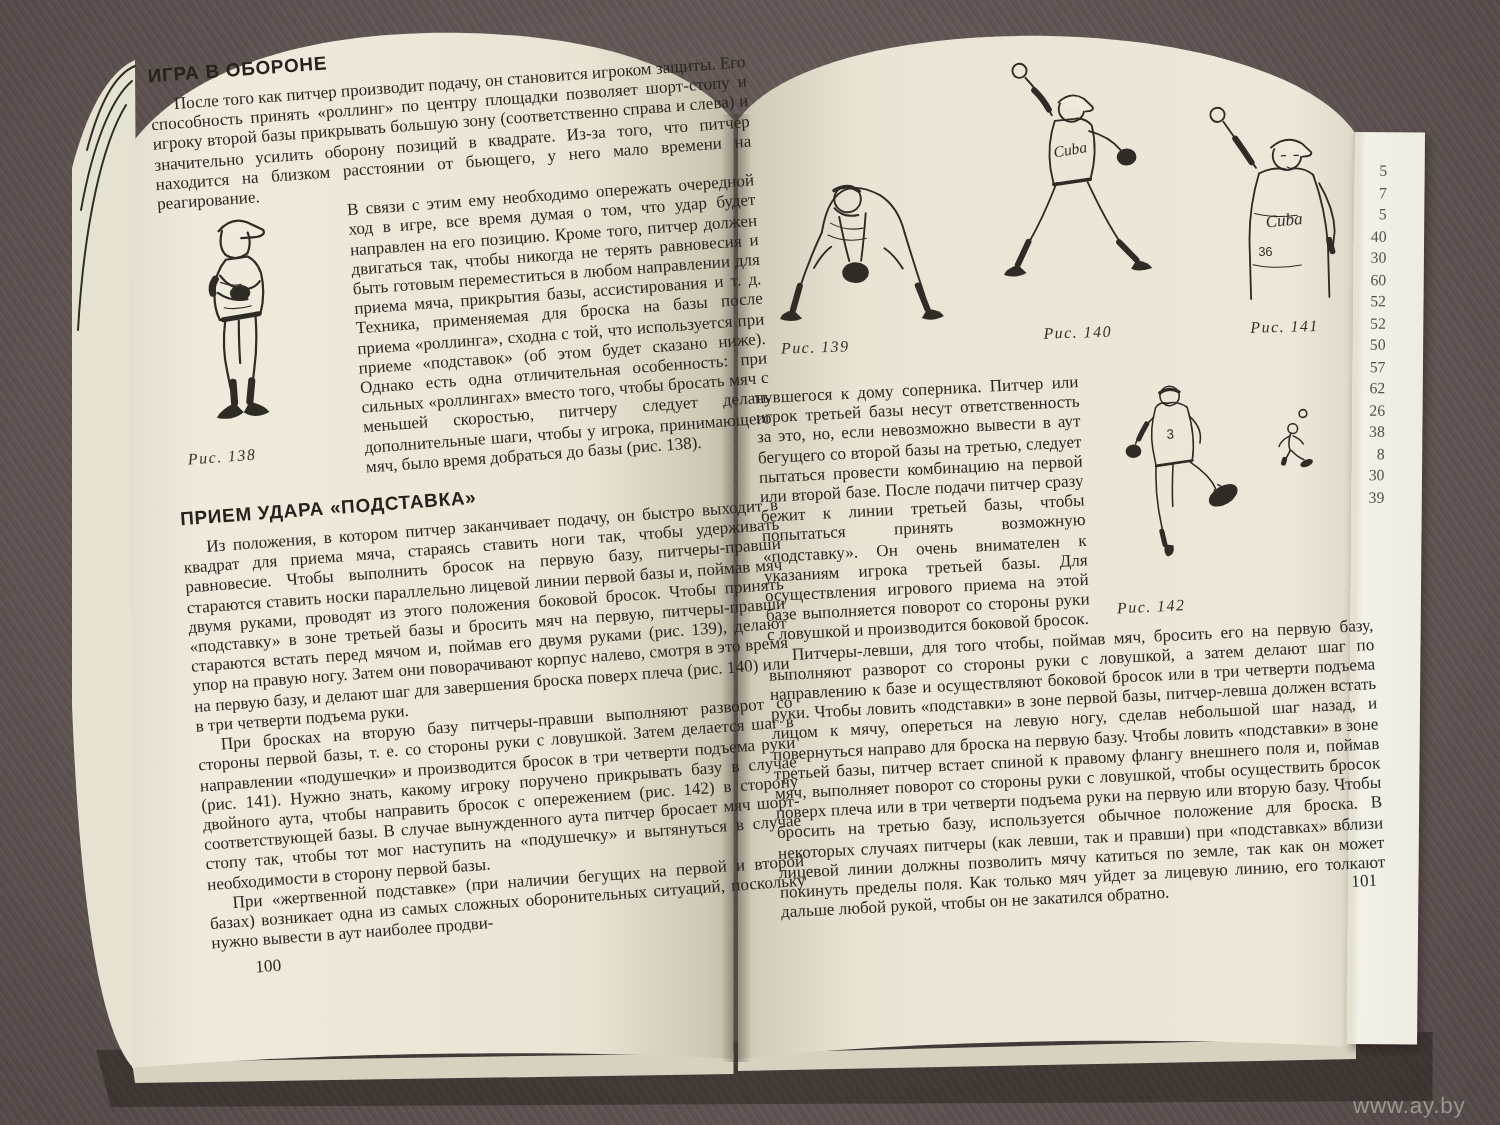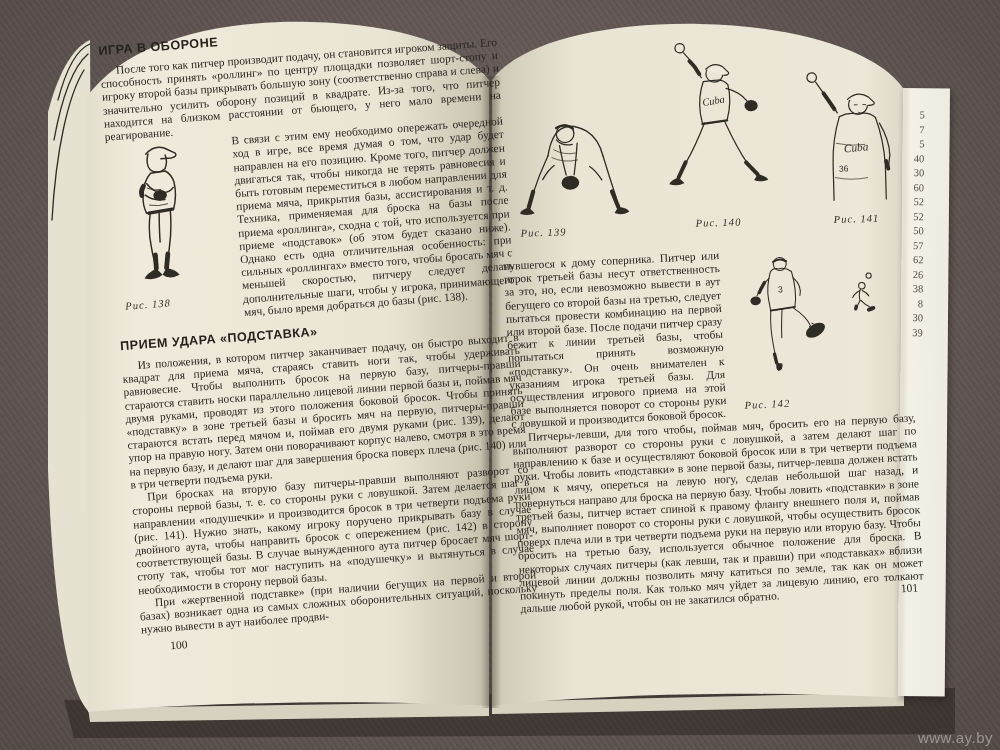--- a/index.html
+++ b/index.html
@@ -34,21 +34,21 @@
   .pn-right{text-align:right;margin:-14px 6px 0 0;font-size:11.5px;color:#2b2722;}
   
   .edge-sheet{position:absolute;left:903px;top:88px;width:47px;height:608px;
     background:linear-gradient(to right,#e4e0d2 0 3px,#f3f1e7 8px,#eeece1);
     transform:rotate(.5deg);transform-origin:0 0;
     box-shadow:2px 3px 6px rgba(30,22,18,.45);}
   .edge-nums{padding-top:20px;padding-left:3px;}
   .edge-nums span{display:block;width:19px;text-align:right;
     font-family:"Liberation Serif", serif;font-size:10.5px;line-height:14.5px;
     color:#55504a;}
-  .watermark{position:absolute;right:7px;bottom:4px;
+  .watermark{position:absolute;right:23px;bottom:4px;
     font-family:"Liberation Sans", sans-serif;font-size:15px;letter-spacing:.5px;
     color:rgba(223,219,214,.5);}
   
   .art{stroke:#2f2b25;fill:none;stroke-width:1.3;stroke-linecap:round;stroke-linejoin:round;}
   .ink{fill:#2f2b25;stroke:none;}
   .thick{stroke-width:4.2;}
   text.jersey{font-family:"Liberation Serif", serif;font-style:italic;fill:#2f2b25;stroke:none;}
   text.num{font-family:"Liberation Sans", sans-serif;fill:#2f2b25;stroke:none;}
 </style>
 </head>

